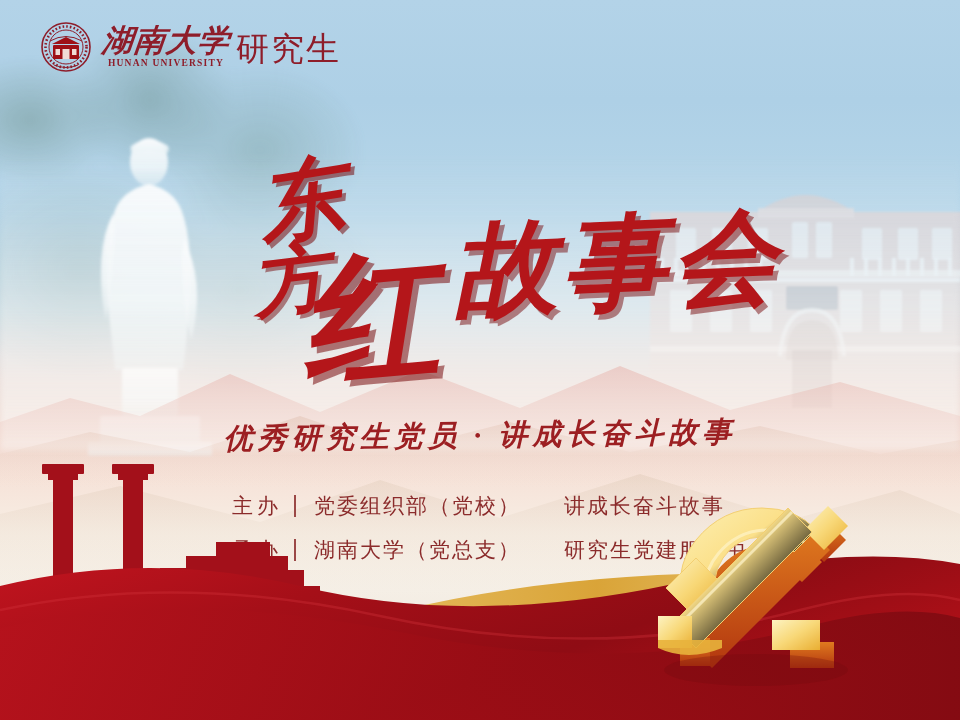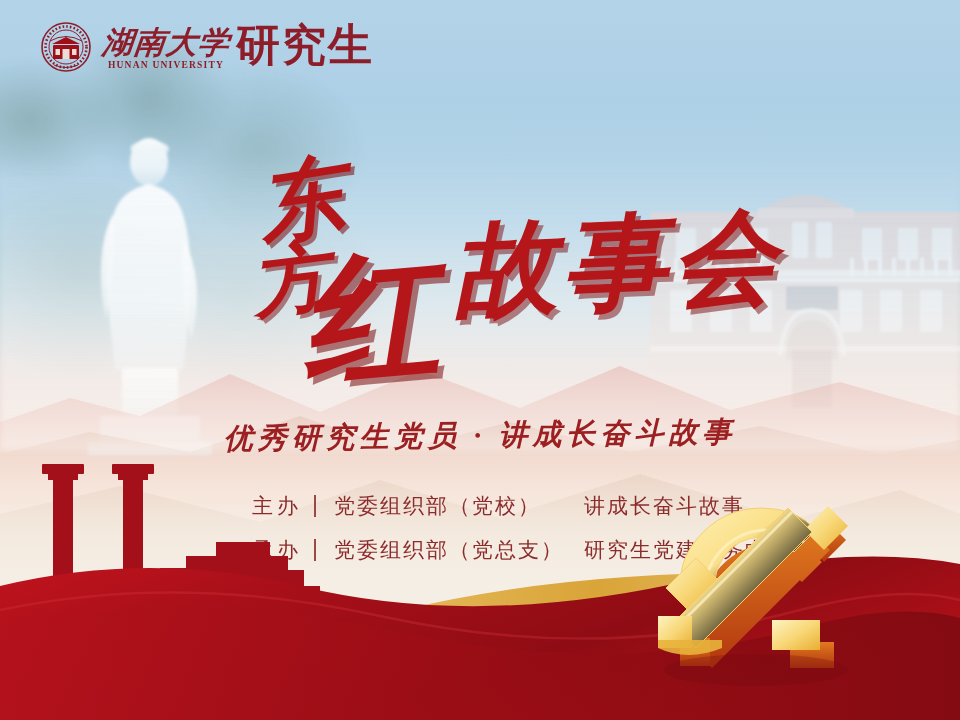--- a/index.html
+++ b/index.html
@@ -64,21 +64,21 @@
     transform:skewX(-6deg);
   }
   .hnu-en{
     font-family:"Liberation Serif","DejaVu Serif",serif;
     font-size:9.5px;font-weight:700;color:#8e1d2a;
     letter-spacing:1.2px;line-height:1;margin-top:3px;
   }
   .hnu-stack{display:flex;flex-direction:column;align-items:center;}
   .grad-cn{
     font-family:"Liberation Serif","DejaVu Serif",serif;
-    font-size:44px;font-weight:700;color:#8e1d2a;
+    font-size:33px;font-weight:400;color:#8e1d2a;
     letter-spacing:2px;line-height:1;padding-bottom:3px;
   }
 
   
   .title-wrap{position:absolute;left:0;top:150px;width:960px;height:220px;}
   .t-dong{
     position:absolute;left:258px;top:8px;
     font-size:86px;color:#b4161a;font-weight:700;
     font-family:"Liberation Serif","DejaVu Serif",serif;
     font-style:italic;transform:rotate(-9deg);
@@ -122,21 +122,21 @@
   }
 
   
   .credits{
     position:absolute;left:232px;top:484px;width:620px;
     color:#8b2b2b;
     font-family:"Liberation Serif","DejaVu Serif",serif;
     font-size:21px;letter-spacing:2px;
   }
   .credit-row{display:flex;align-items:center;height:44px;}
-  .credit-role{width:58px;flex:0 0 58px;letter-spacing:4px;margin-left:20px;}
+  .credit-role{width:58px;flex:0 0 58px;letter-spacing:4px;}
   .credit-bar{
     width:2px;height:22px;background:#8b2b2b;
     margin:0 18px 0 4px;flex:0 0 2px;opacity:.85;
   }
   .credit-a{width:250px;flex:0 0 250px;}
   .credit-b{flex:1;}
 
   
   .ribbon{position:absolute;left:0;bottom:0;width:960px;height:260px;}
   .ribbon svg{display:block;width:960px;height:260px;}
@@ -351,21 +351,21 @@
   <div class="credits">
     <div class="credit-row">
       <span class="credit-role">主办</span>
       <span class="credit-bar"></span>
       <span class="credit-a">党委组织部（党校）</span>
       <span class="credit-b">讲成长奋斗故事</span>
     </div>
     <div class="credit-row">
       <span class="credit-role">承办</span>
       <span class="credit-bar"></span>
-      <span class="credit-a">党委组织部（党总支）</span>
+      <span class="credit-a">湖南大学（党总支）</span>
       <span class="credit-b">研究生党建服务中心</span>
     </div>
   </div>
 
   <div class="silhouette">
     <svg viewBox="0 0 330 230" width="330" height="230">
       <g fill="#a3101a">
 
         <rect x="22" y="34" width="42" height="10" rx="1"></rect>
         <rect x="28" y="44" width="30" height="6"></rect>

